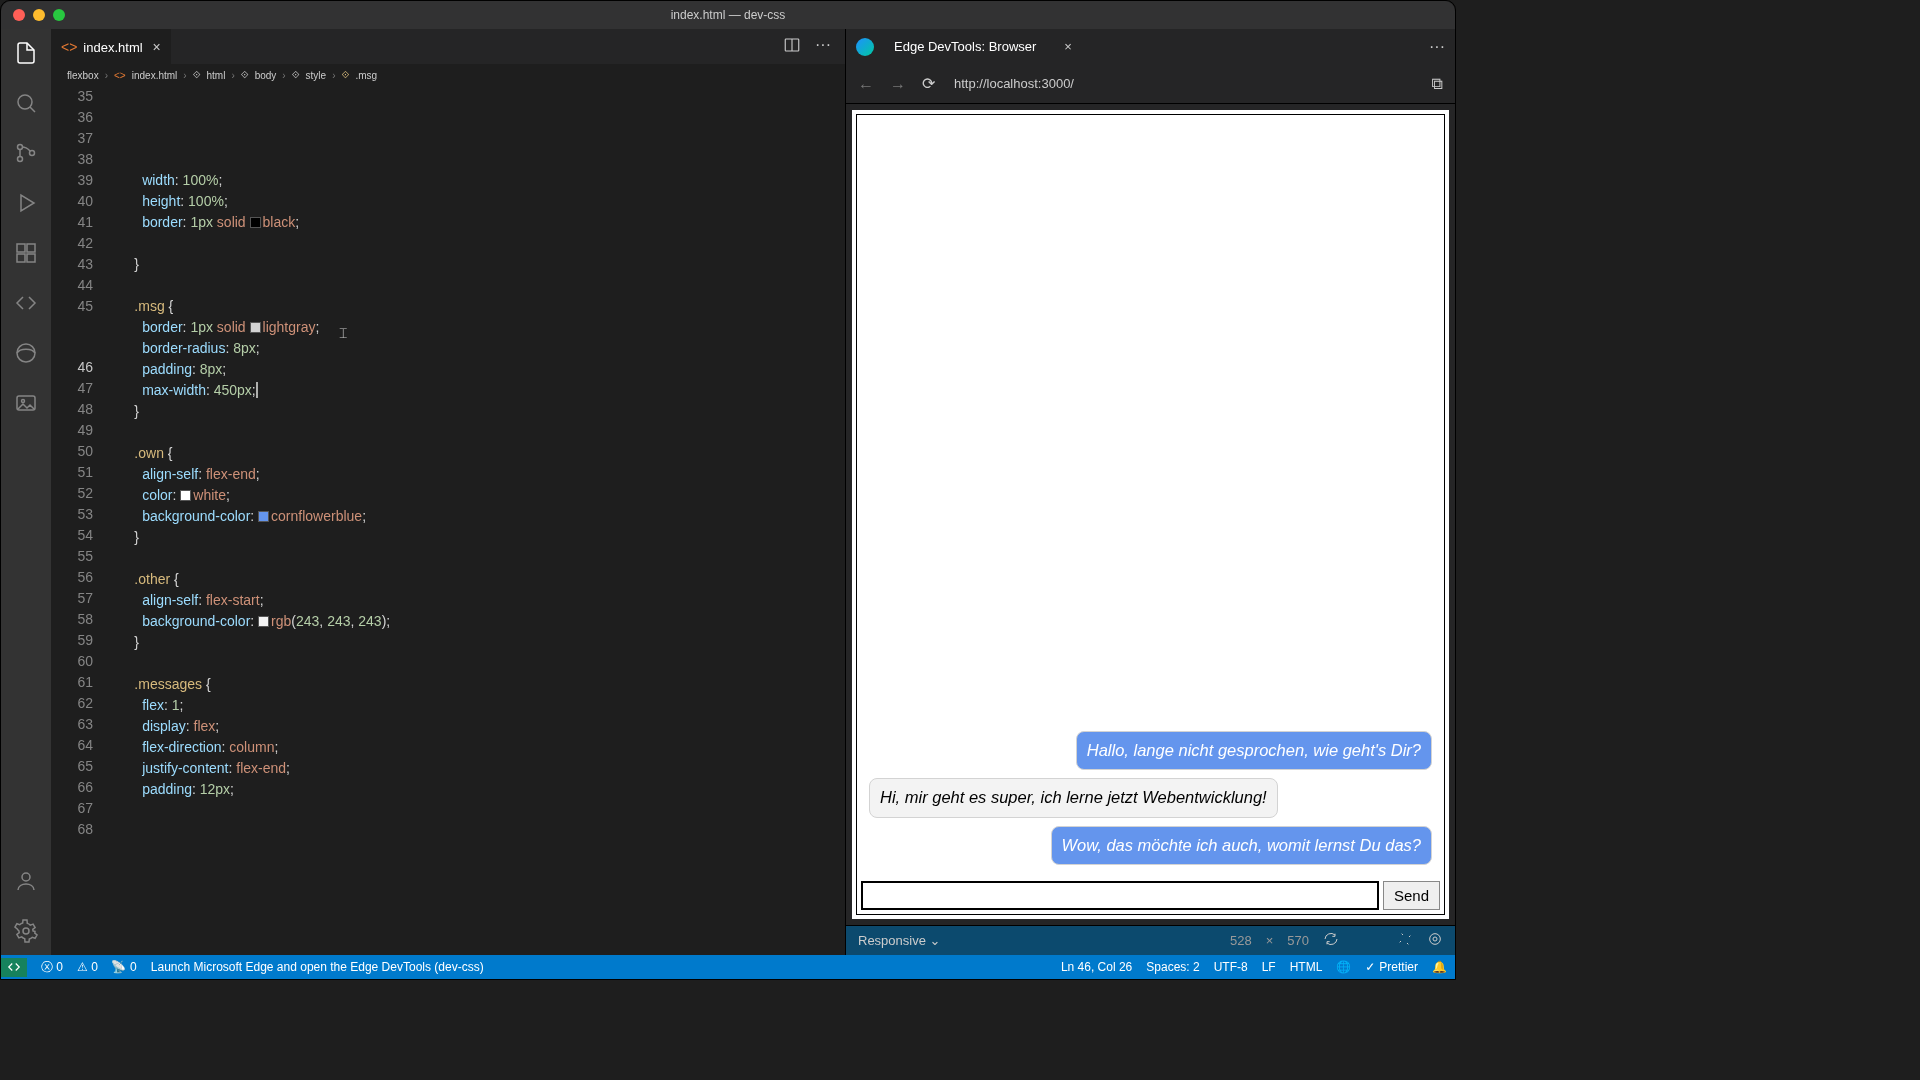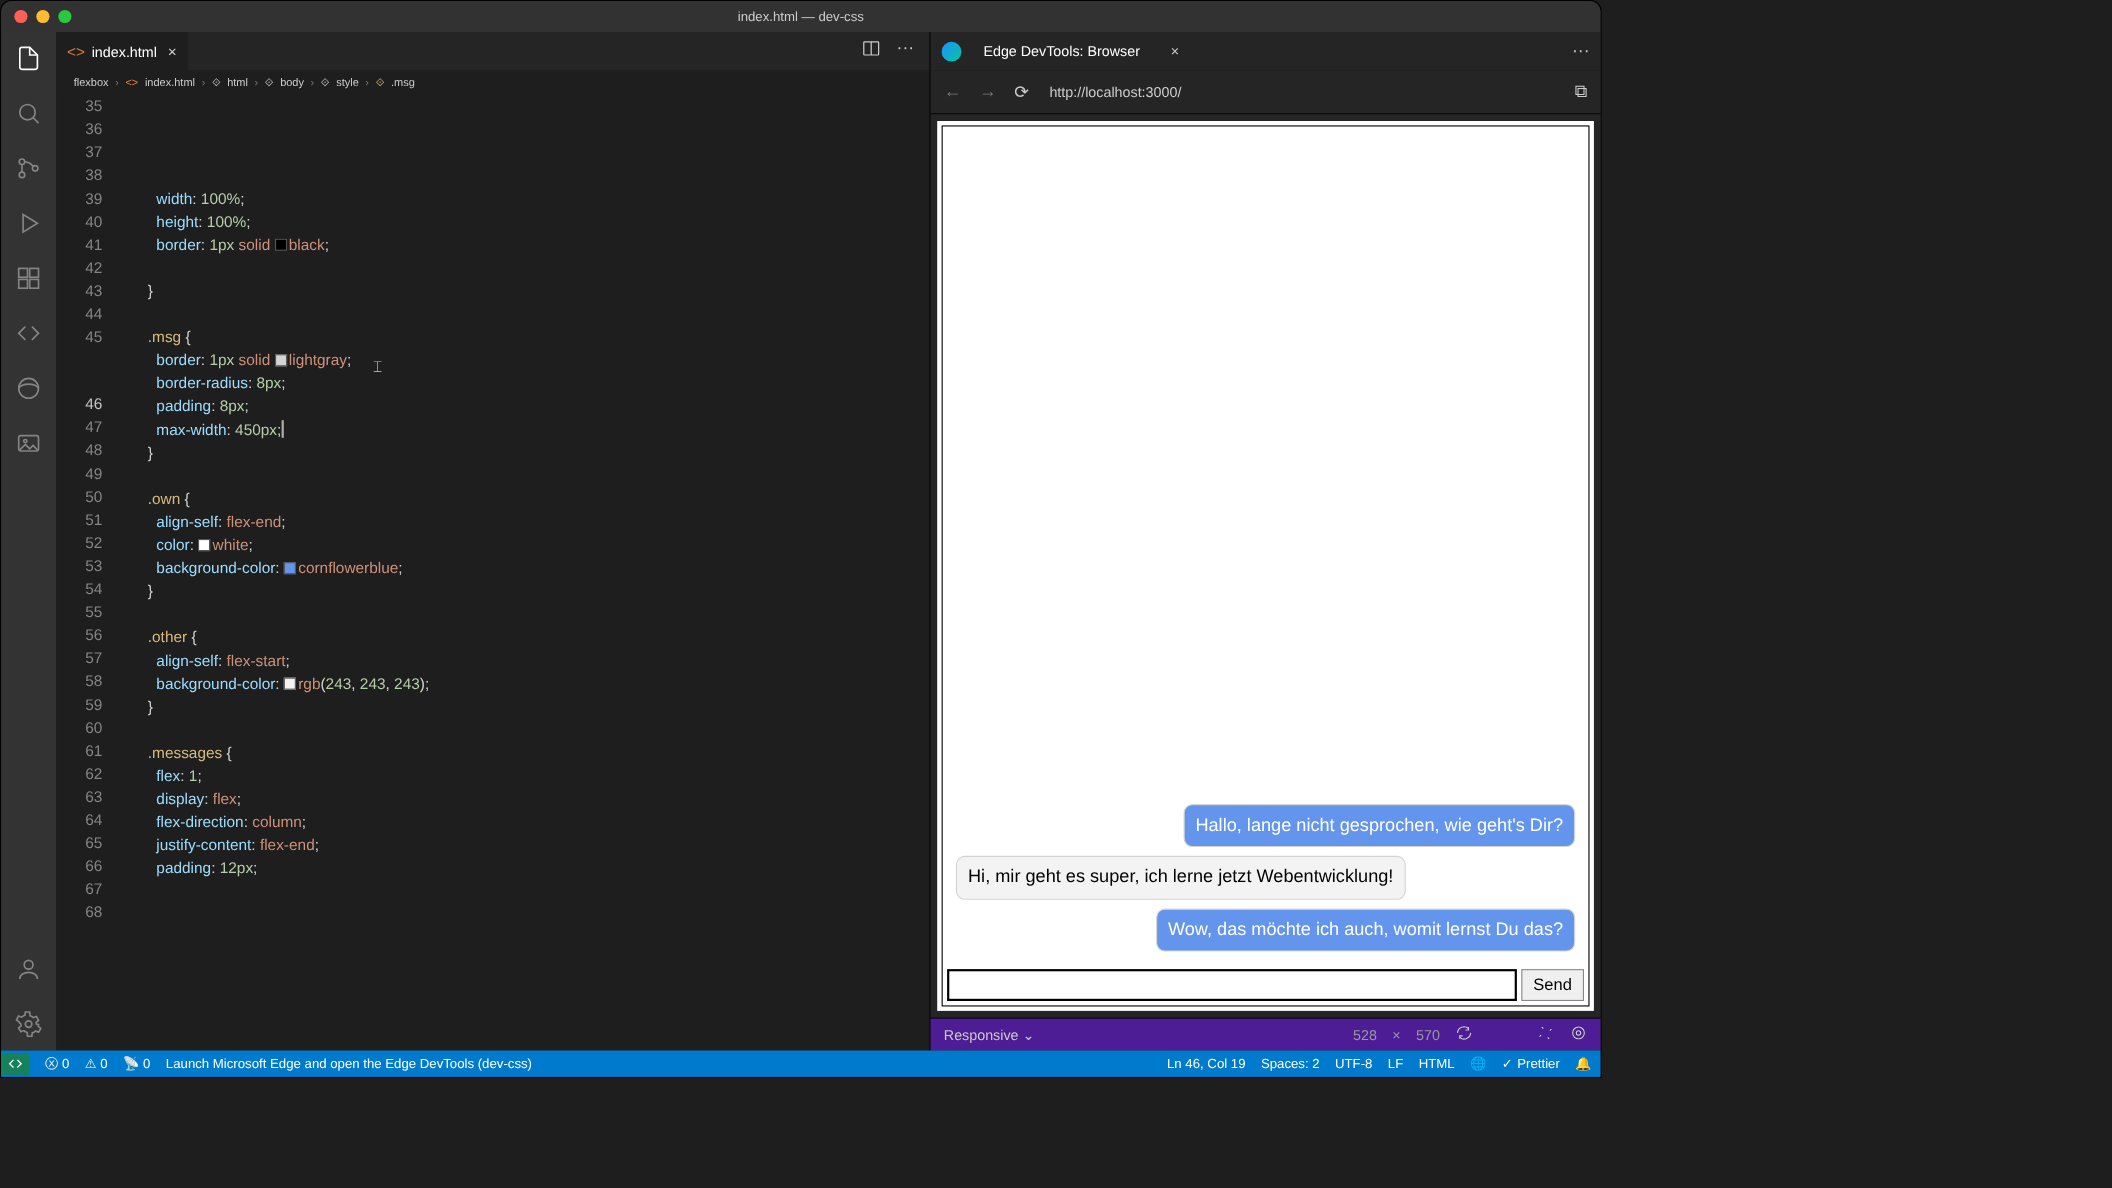--- a/index.html
+++ b/index.html
@@ -61,28 +61,28 @@
   .addrbar { height:40px; background:#252526; display:flex; align-items:center; gap:14px; padding:0 12px; border-bottom:1px solid #000;}
   .navbtn { width:18px; color:#777; }
   .navbtn.enabled { color:#ccc; }
   .addr { flex:1; color:#ccc; font-size:13px; }
   .popout { color:#ccc; }
   
   .viewport { flex:1; background:#252526; padding:6px; display:flex; flex-direction:column; min-height:0;}
   .page { flex:1; background:#fff; padding:4px; display:flex; flex-direction:column; color:#000; min-height:0;}
   .chatbox { flex:1; border:1px solid #000; display:flex; flex-direction:column; min-height:0;}
   .msgs { flex:1; display:flex; flex-direction:column; justify-content:flex-end; gap:8px; padding:12px; }
-  .m { border:1px solid lightgray; border-radius:8px; padding:8px 10px; max-width:450px; font-size:16.5px; line-height:1.3; }
+  .m { border:1px solid lightgray; border-radius:8px; padding:8px 10px; max-width:450px; font-size:16.5px; line-height:1.3;font-style:italic; }
   .m.own { align-self:flex-end; color:#fff; background:cornflowerblue; }
   .m.other { align-self:flex-start; background:rgb(243,243,243); }
   .sendrow { display:flex; gap:4px; padding:4px; border-top:0; }
   .sendrow input { flex:1; border:2px solid #000; padding:4px; font-size:15px;}
   .sendrow button { border:1px solid #888; background:#efefef; padding:4px 10px; font-size:15px;}
   
-  .devbar { height:30px; background:#4c1d95; display:flex; align-items:center; gap:14px; padding:0 12px; color:#ccc; font-size:13px; border-top:1px solid #000;}
+  .devbar { height:30px; background:#0c4a6e; display:flex; align-items:center; gap:14px; padding:0 12px; color:#ccc; font-size:13px; border-top:1px solid #000;}
   .devbar .spacer{flex:1;}
   .devbar svg { width:16px; height:16px; }
   .dim {color:#999;}
   
   .statusbar { height:24px; background:#007acc; display:flex; align-items:center; color:#fff; font-size:12px; padding:0 8px; gap:14px; }
   .statusbar .spacer{flex:1;}
   .sb-remote { background:#16825d; padding:2px 6px; margin-left:-8px; }
   .prettier { display:flex; align-items:center; gap:4px;}
 </style>
 </head>
@@ -301,21 +301,21 @@
 
   <div class="statusbar">
     <span class="sb-remote"><svg style="width:14px;height:14px;vertical-align:-2px" viewBox="0 0 24 24" fill="none" stroke="currentColor" stroke-width="2">
           <path d="M9 6 3 12l6 6M15 6l6 6-6 6"></path>
         </svg></span>
     <span>ⓧ <span>0</span></span>
     <span>⚠ <span>0</span></span>
     <span>📡 <span>0</span></span>
     <span>Launch Microsoft Edge and open the Edge DevTools (dev-css)</span>
     <div class="spacer"></div>
-    <span>Ln 46, Col 19</span>
+    <span>Ln 46, Col 26</span>
     <span>Spaces: 2</span>
     <span>UTF-8</span>
     <span>LF</span>
     <span>HTML</span>
     <span>🌐</span>
     <span class="prettier">✓ <span>Prettier</span></span>
     <span>🔔</span>
   </div>
 </div>
 

